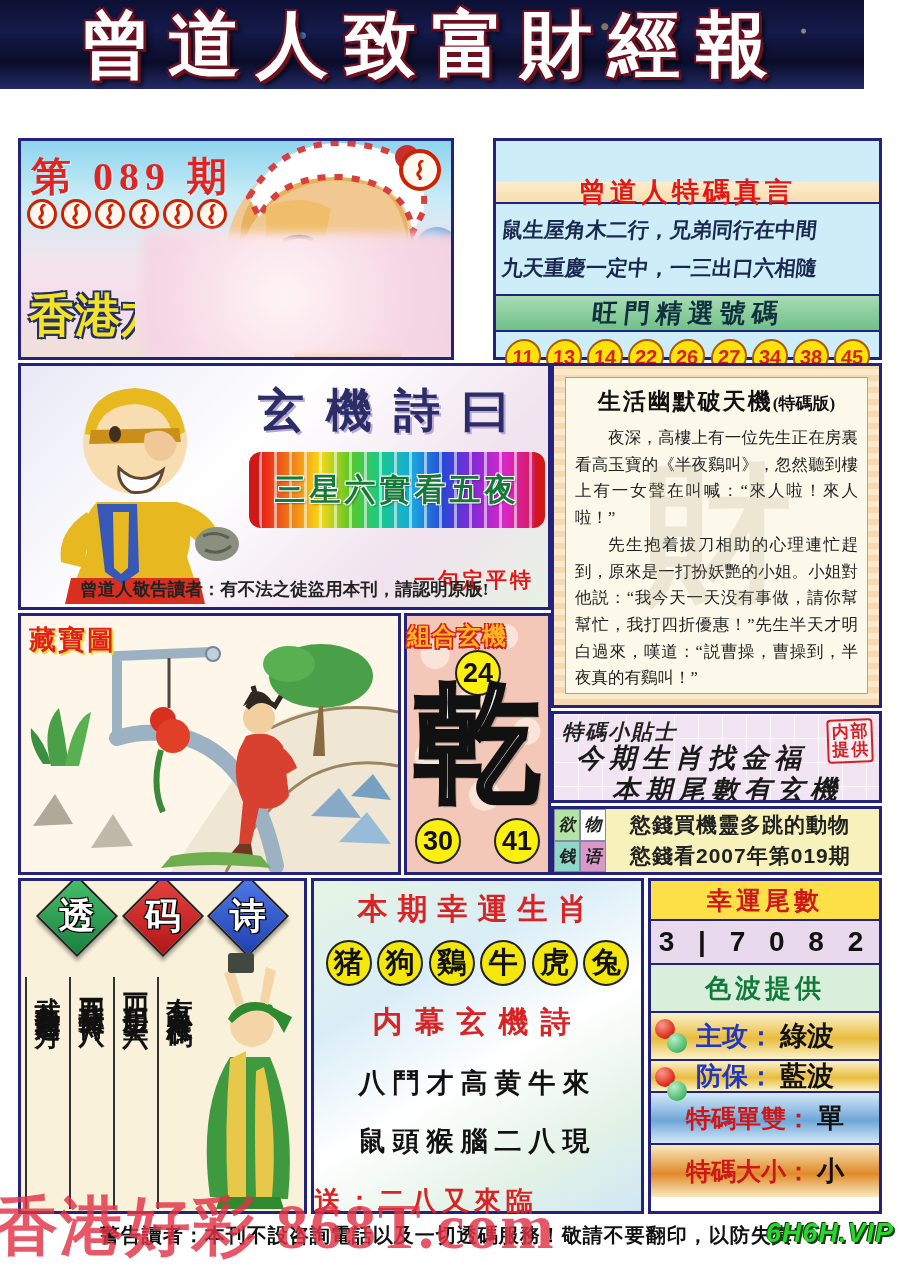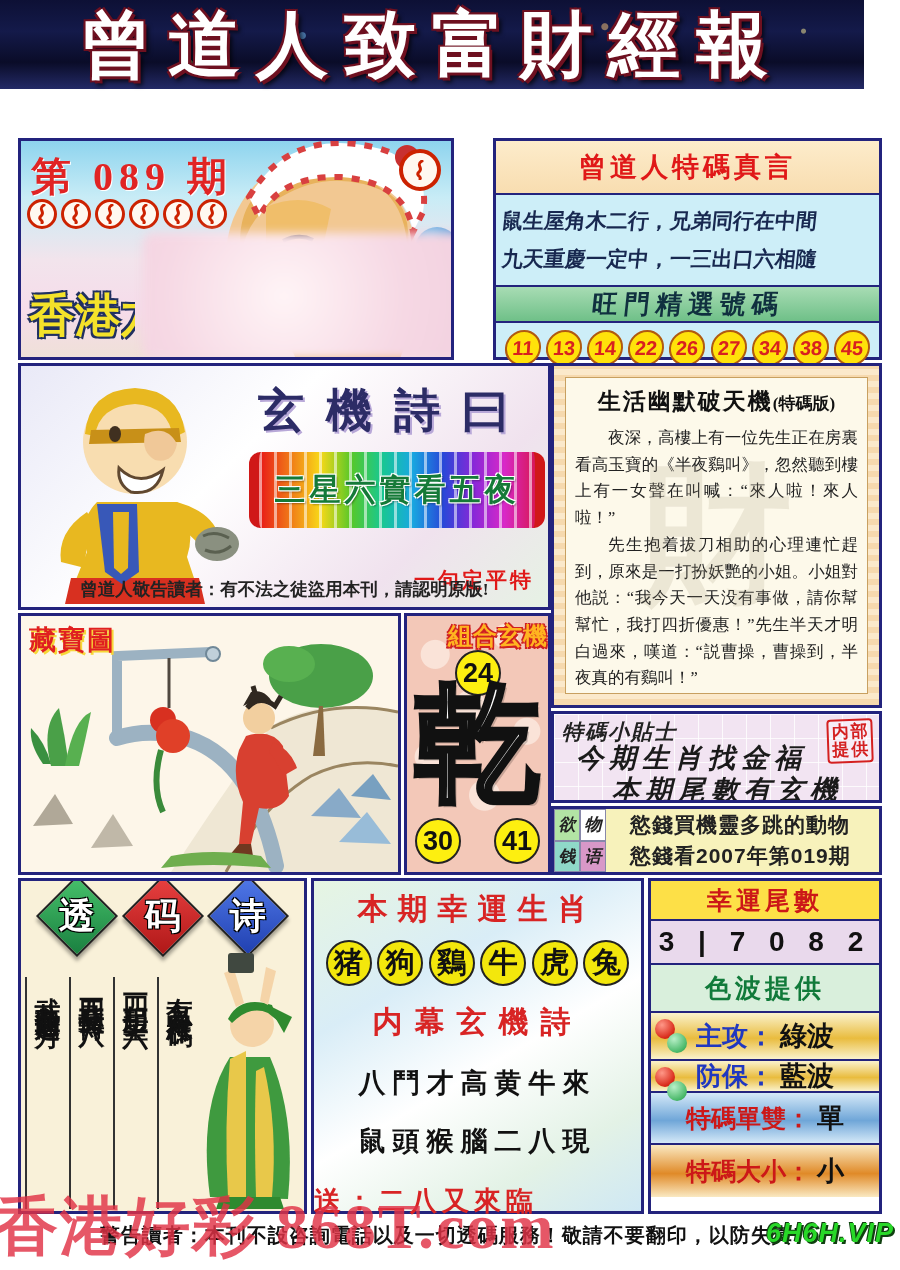--- a/index.html
+++ b/index.html
@@ -39,22 +39,22 @@
     filter:blur(5px); }
   .photo-caption { left:8px; bottom:10px; color:#f4e22a; font-size:46px; font-weight:bold;
     font-family:"Liberation Serif", serif; white-space:nowrap;
     text-shadow:2px 2px 0 #203060,-2px -2px 0 #203060,2px -2px 0 #203060,-2px 2px 0 #203060; display:flex; }
   .caption-frag { display:inline-block; width:14px; overflow:hidden; }
   .blue-ball { right:-8px; top:86px; width:44px; height:44px; border-radius:50%;
     background:radial-gradient(circle at 35% 30%, #9ad4f4, #3c78c8); }
 
   
   .top-right { left:493px; top:138px; width:389px; height:222px; background:#cdeef8; }
-  .tr-header { height:54px; background:linear-gradient(180deg,#fdeccb,#f8ddb0);
-    display:flex; align-items:center; justify-content:center; border-bottom:2px solid #23237d; }
+  .tr-header { height:22px; background:linear-gradient(180deg,#fdeccb,#f8ddb0);
+    display:flex; align-items:center; justify-content:center; border-bottom:2px solid #23237d;margin-top:41px; }
   .tr-header span { color:#e01818; font-size:27px; font-weight:bold; letter-spacing:4px;
     font-family:"Liberation Serif", serif; }
   .tr-verse { height:90px; display:flex; flex-direction:column; justify-content:space-evenly; padding:2px 6px; }
   .verse-line { color:#182850; font-size:21px; font-weight:bold; white-space:nowrap;
     transform:skewX(-6deg); font-family:"Liberation Sans", sans-serif; }
   .tr-green { height:38px; background:linear-gradient(180deg,#a8dcb4,#6fc088);
     border-top:2px solid #23237d; border-bottom:2px solid #23237d;
     display:flex; align-items:center; justify-content:center; }
   .tr-green span { color:#10303f; font-size:26px; font-weight:bold; letter-spacing:6px; transform:skewX(-6deg); }
   .tr-nums { height:50px; display:flex; align-items:center; justify-content:space-evenly; padding:0 4px; }
@@ -111,21 +111,21 @@
     background:
       radial-gradient(circle at 20% 15%, #fae3d8 0 14px, transparent 15px),
       radial-gradient(circle at 70% 8%,  #fae3d8 0 12px, transparent 13px),
       radial-gradient(circle at 45% 35%, #fae3d8 0 15px, transparent 16px),
       radial-gradient(circle at 85% 45%, #fae3d8 0 13px, transparent 14px),
       radial-gradient(circle at 15% 55%, #fae3d8 0 13px, transparent 14px),
       radial-gradient(circle at 55% 70%, #fae3d8 0 15px, transparent 16px),
       radial-gradient(circle at 20% 88%, #fae3d8 0 13px, transparent 14px),
       radial-gradient(circle at 80% 90%, #fae3d8 0 12px, transparent 13px),
       #f3c8b8; }
-  .combo-title { text-align:right; margin-top:4px; color:#ffb420; font-size:24px; font-weight:bold;
+  .combo-title { text-align:left; margin-top:4px; color:#ffb420; font-size:24px; font-weight:bold;
     font-family:"Liberation Serif", serif; letter-spacing:1px;
     text-shadow:1.5px 1.5px 0 #d02020,-1.5px -1.5px 0 #d02020,1.5px -1.5px 0 #d02020,-1.5px 1.5px 0 #d02020; }
   .combo-ball { width:46px; height:46px; border-radius:50%; background:#fdef10; border:2.5px solid #222;
     color:#111; font-size:27px; font-weight:bold; display:flex; align-items:center; justify-content:center;
     position:absolute; }
   .combo-char { position:absolute; left:0; right:0; top:48px; text-align:center;
     font-size:128px; font-weight:bold; color:#fff; font-family:"Liberation Serif", serif;
     -webkit-text-stroke:4px #111; text-shadow:3px 3px 0 #00000030; line-height:1.25; }
 
   

